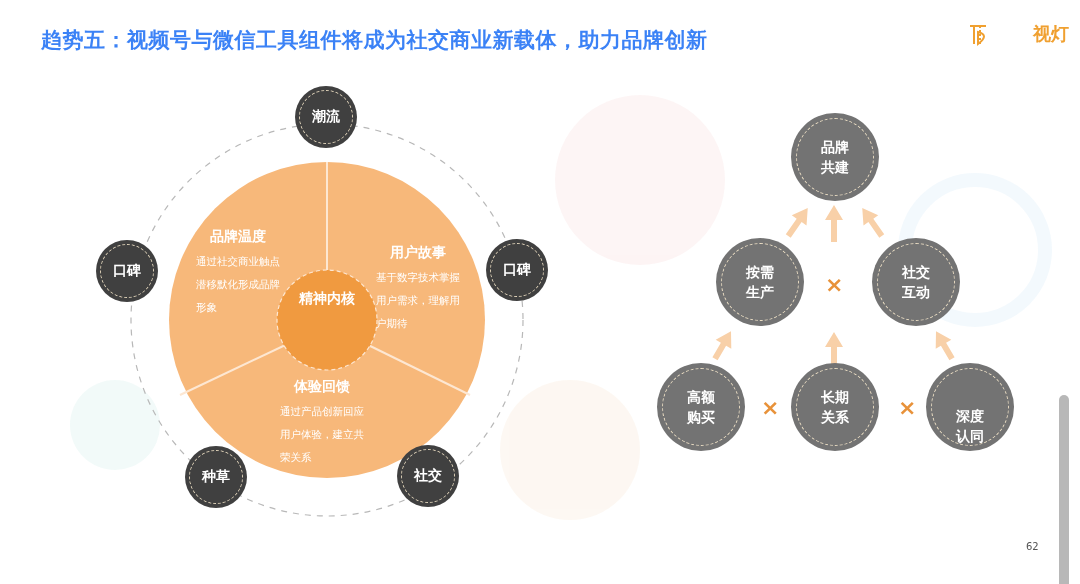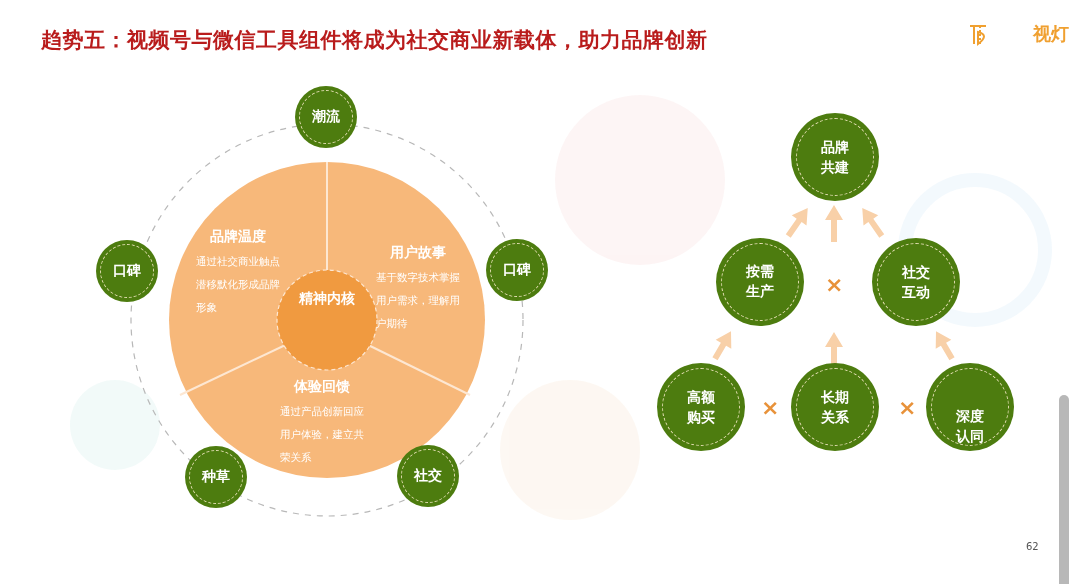--- a/index.html
+++ b/index.html
@@ -1,24 +1,24 @@
 <!DOCTYPE html>
 <html><head>
 <meta charset="utf-8">
 <style>
   html,body{margin:0;padding:0;}
   body{width:1080px;height:584px;background:#ffffff;position:relative;overflow:hidden;font-family:"DejaVu Sans","Liberation Sans",sans-serif;}
-  .title{position:absolute;left:41px;top:26px;font-size:21px;font-weight:bold;color:#b91c1c;letter-spacing:0.5px;white-space:nowrap;}
+  .title{position:absolute;left:41px;top:26px;font-size:21px;font-weight:bold;color:#3b82f6;letter-spacing:0.5px;white-space:nowrap;}
   .logo{position:absolute;left:968px;top:22px;display:flex;align-items:center;gap:3px;}
   .logo-text{font-size:18px;font-weight:bold;color:#f0a030;margin-left:36px;}
   svg.stage{position:absolute;left:0;top:0;}
   .lbl{position:absolute;color:#fff;text-align:center;white-space:nowrap;}
-  .node{position:absolute;width:62px;height:62px;border-radius:50%;background:#4d7c0f;display:flex;align-items:center;justify-content:center;color:#fff;font-size:14px;font-weight:bold;box-sizing:border-box;}
+  .node{position:absolute;width:62px;height:62px;border-radius:50%;background:#404040;display:flex;align-items:center;justify-content:center;color:#fff;font-size:14px;font-weight:bold;box-sizing:border-box;}
   .node::after{content:"";position:absolute;inset:4px;border-radius:50%;border:1px dashed rgba(255,240,210,0.85);}
-  .tnode{position:absolute;width:88px;height:88px;border-radius:50%;background:#4d7c0f;display:flex;align-items:center;justify-content:center;color:#fff;font-size:14px;font-weight:bold;text-align:center;line-height:20px;}
+  .tnode{position:absolute;width:88px;height:88px;border-radius:50%;background:#737373;display:flex;align-items:center;justify-content:center;color:#fff;font-size:14px;font-weight:bold;text-align:center;line-height:20px;}
   .tnode::after{content:"";position:absolute;inset:5px;border-radius:50%;border:1px dashed rgba(255,240,210,0.85);}
   .times{position:absolute;color:#e8923a;font-size:22px;font-weight:bold;}
   .seg-title{font-size:14px;font-weight:bold;}
   .seg-desc{font-size:10.5px;line-height:23px;text-align:left;margin-top:4px;}
   .page-num{position:absolute;left:1026px;top:541px;font-size:10px;color:#555;}
   .scrollbar{position:absolute;left:1059px;top:395px;width:10px;height:189px;background:#b8b8b8;border-radius:5px 5px 0 0;}
 </style>
 </head>
 <body>
 
@@ -114,21 +114,21 @@
     <span>种草</span>
   </div>
 <div class="node" style="left:397px;top:445px;">
     <span>社交</span>
   </div>
 
 <div class="tnode" style="left:791px;top:113px;">
     <span style="white-space:pre;">品牌
 共建</span>
   </div>
-<div class="tnode" style="left:716px;top:238px;font-family:Liberation Mono, monospace;">
+<div class="tnode" style="left:716px;top:238px;">
     <span style="white-space:pre;">按需
 生产</span>
   </div>
 <div class="tnode" style="left:872px;top:238px;">
     <span style="white-space:pre;">社交
 互动</span>
   </div>
 <div class="tnode" style="left:657px;top:363px;">
     <span style="white-space:pre;">高额
 购买</span>

